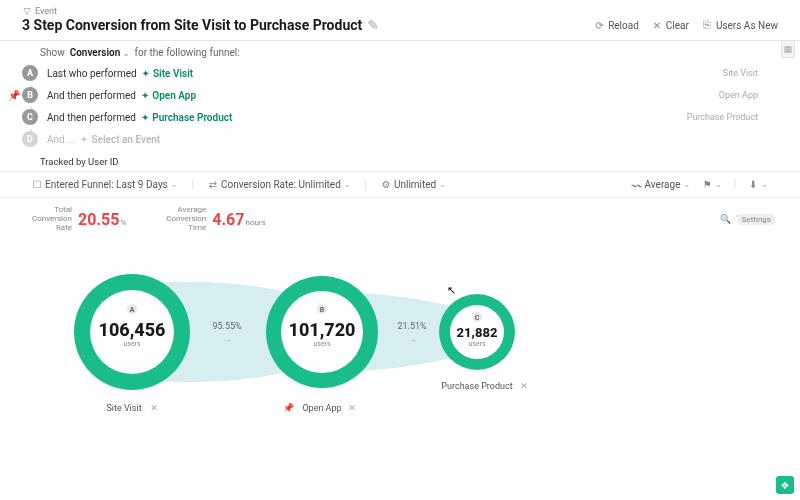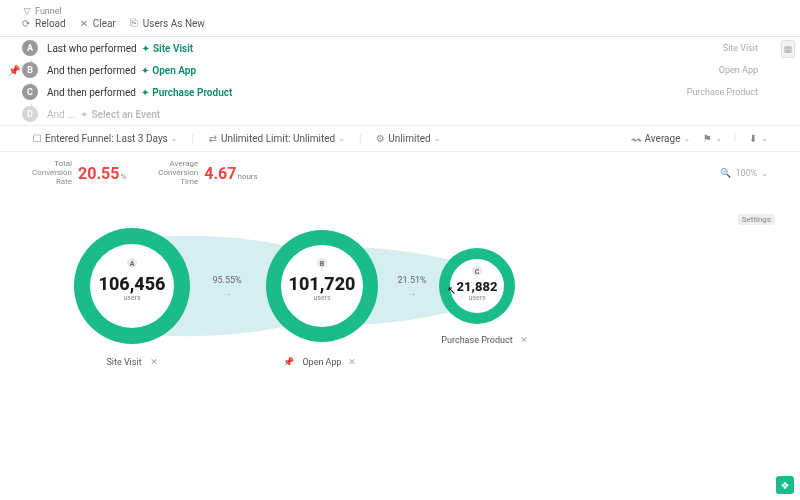--- a/index.html
+++ b/index.html
@@ -22,21 +22,21 @@
 .step-event.muted{color:#bbb;}
 .step-label-right{margin-left:auto;color:#aaa;font-size:9px;padding-right:20px}
 .arrow-down{position:absolute;left:29px;bottom:-8px;color:#999;font-size:9px}
 .pin{position:absolute;left:8px;color:#0a8a6a;font-size:10px}
 .tracked-row{font-size:9.5px;color:#333;padding:6px 22px 4px 40px}
 .collapse-tag{position:absolute;right:25px;top:214px;background:#eee;color:#888;font-size:8px;padding:1px 4px;border-radius:2px}
 .toolbar{display:flex;align-items:center;padding:5px 32px;border-top:1px solid #eee;border-bottom:1px solid #eee;font-size:10px;color:#555;gap:14px}
 .toolbar .tb-item{display:flex;align-items:center;gap:3px;cursor:pointer}
 .toolbar .right{margin-left:auto;display:flex;gap:12px}
 .chev{font-size:8px;color:#aaa}
-.metrics{display:flex;gap:32px;padding:8px 32px 2px;}
+.metrics{display:flex;gap:40px;padding:8px 32px 2px;}
 .metric{display:flex;align-items:center;gap:6px}
 .metric-label{text-align:right;font-size:8px;color:#888;line-height:1.1}
 .metric-value{font-size:16px;font-weight:700;color:#ef4444}
 .metric-unit{font-size:8px;color:#888;margin-left:1px}
 .zoom{margin-left:auto;color:#aaa;font-size:9px;display:flex;gap:4px;align-items:center}
 .chart{position:relative;height:195px;margin:5px 32px 0}
 .chart svg{position:absolute;top:0;left:0}
 .ring-val{font-size:18px;font-weight:800;fill:#1a1a1a;text-anchor:middle}
 .ring-val.small{font-size:13px}
 .ring-sub{font-size:7px;fill:#888;text-anchor:middle}
@@ -48,41 +48,48 @@
 .cursor{position:absolute;left:447px;top:284px;font-size:11px;color:#000;pointer-events:none}
 .ic{display:inline-block;width:10px;text-align:center;color:#888}
 </style>
 </head>
 <body>
 <div class="app">
 
 <div class="header">
   <div class="breadcrumb">
     <span class="ic">▽</span>
-    <span>Funnel</span>
+    <span>Event</span>
   </div>
   <div class="title-row">
+    <div class="title">
+      <span>3 Step Conversion from Site Visit to Purchase Product</span>
+      <span class="ic" style="color:#ccc">✎</span>
+    </div>
     <div class="title-actions">
       <span>
             <span class="ic">⟳</span>
             <span>Reload</span>
           </span>
       <span>
             <span class="ic">✕</span>
             <span>Clear</span>
           </span>
       <span>
             <span class="ic">⎘</span>
             <span>Users As New</span>
           </span>
     </div>
   </div>
 </div>
 <div class="divider"></div>
 
+<div class="show-row">
+  <span>Show</span>&nbsp;&nbsp;<span class="dark"><span>Conversion</span> <span class="chev">⌄</span></span>&nbsp;&nbsp;<span>for the following funnel:</span>
+</div>
 
 <div class="step-row">
   <div class="step-badge">
         <span>A</span>
       </div>
   <span class="step-text">Last who performed</span>
   <span style="color:#0a8a6a;margin-left:5px">✦</span>
   <span class="step-event">Site Visit</span>
   <span class="step-label-right">Site Visit</span>
   <span class="arrow-down">↓</span>
@@ -113,32 +120,33 @@
 
 <div class="step-row">
   <div class="step-badge d">
         <span>D</span>
       </div>
   <span class="step-text" style="color:#bbb">And ...</span>
   <span style="color:#ccc;margin-left:5px">✦</span>
   <span class="step-event muted">Select an Event</span>
 </div>
 
+<div class="tracked-row">Tracked by User ID</div>
 <div class="collapse-tag">Settings</div>
 
 <div class="toolbar">
   <span class="tb-item">
         <span class="ic">☐</span>
-        <span>Entered Funnel: Last 3 Days</span>
+        <span>Entered Funnel: Last 9 Days</span>
         <span class="chev">⌄</span>
       </span>
   <span style="color:#ddd">|</span>
   <span class="tb-item">
         <span class="ic">⇄</span>
-        <span>Unlimited Limit: Unlimited</span>
+        <span>Conversion Rate: Unlimited</span>
         <span class="chev">⌄</span>
       </span>
   <span style="color:#ddd">|</span>
   <span class="tb-item">
         <span class="ic">⚙</span>
         <span>Unlimited</span>
         <span class="chev">⌄</span>
       </span>
   <div class="right">
     <span class="tb-item">

